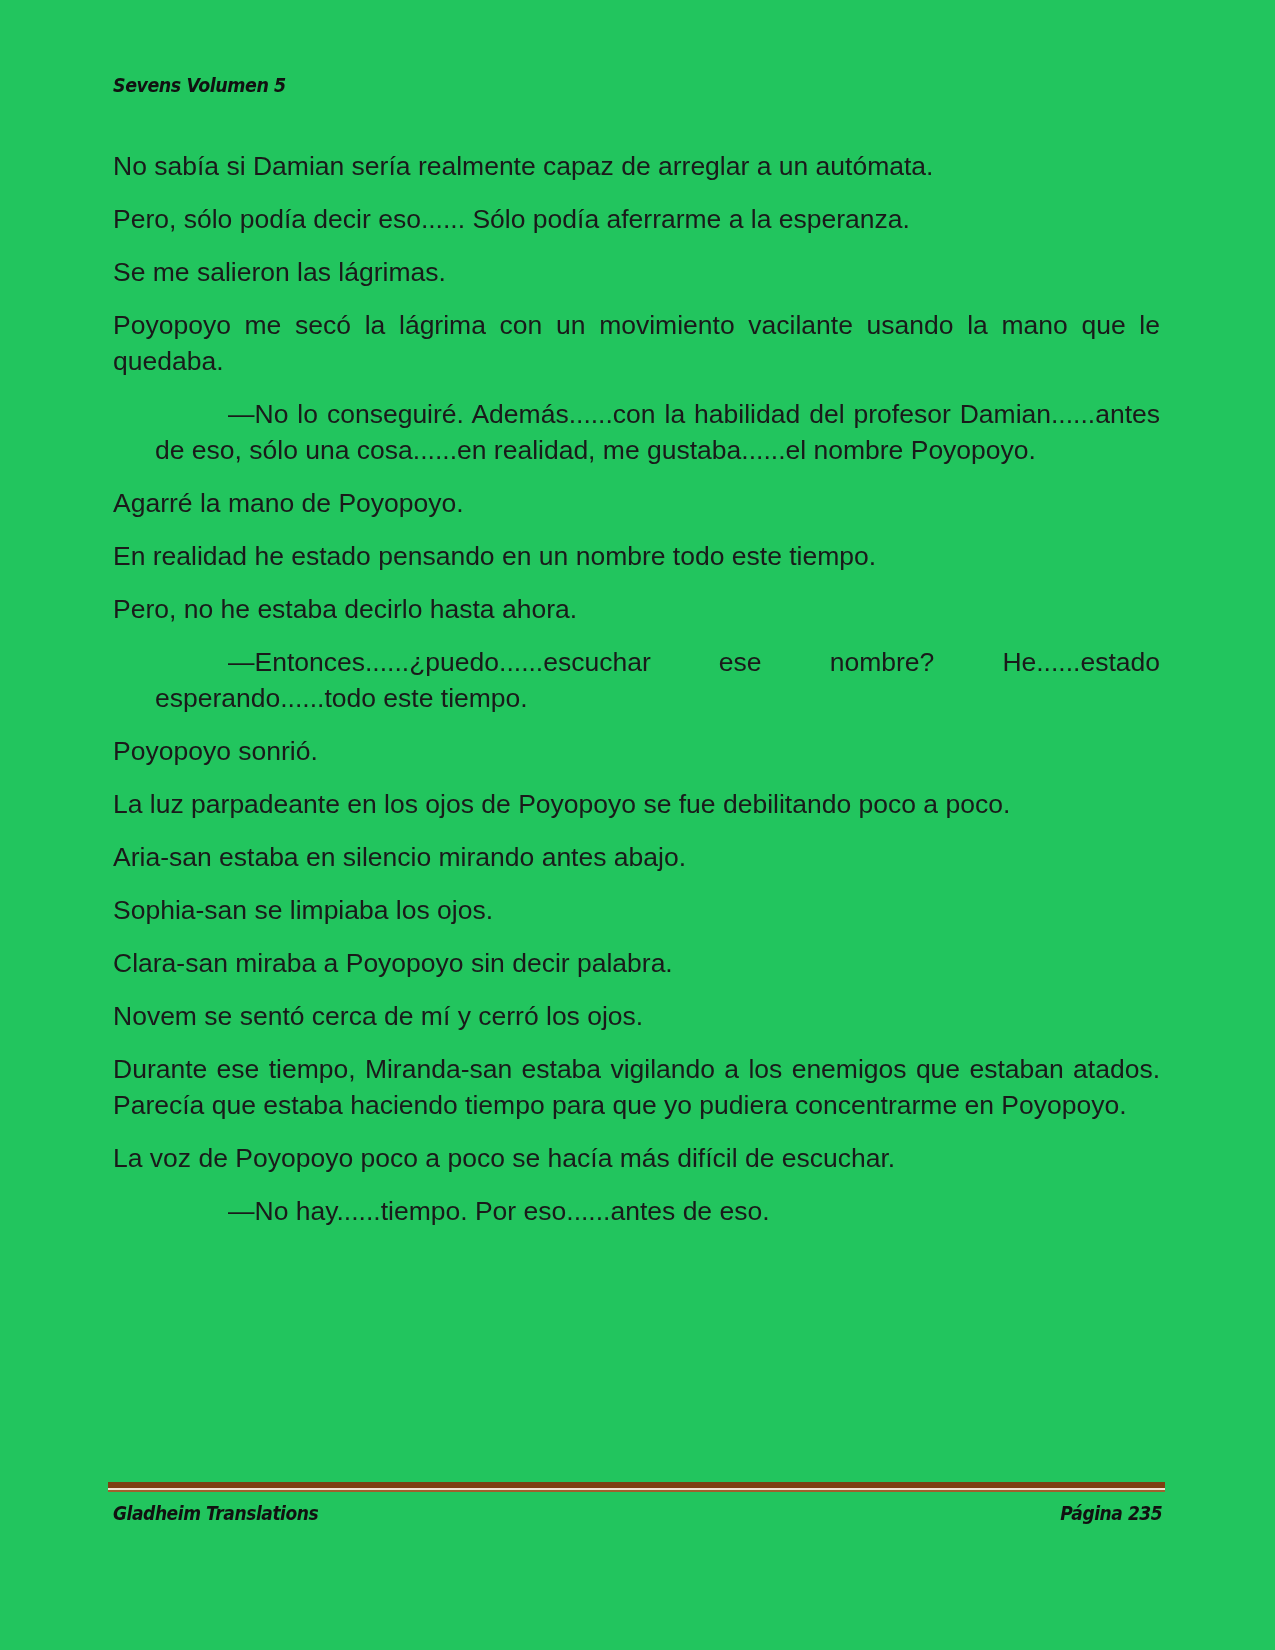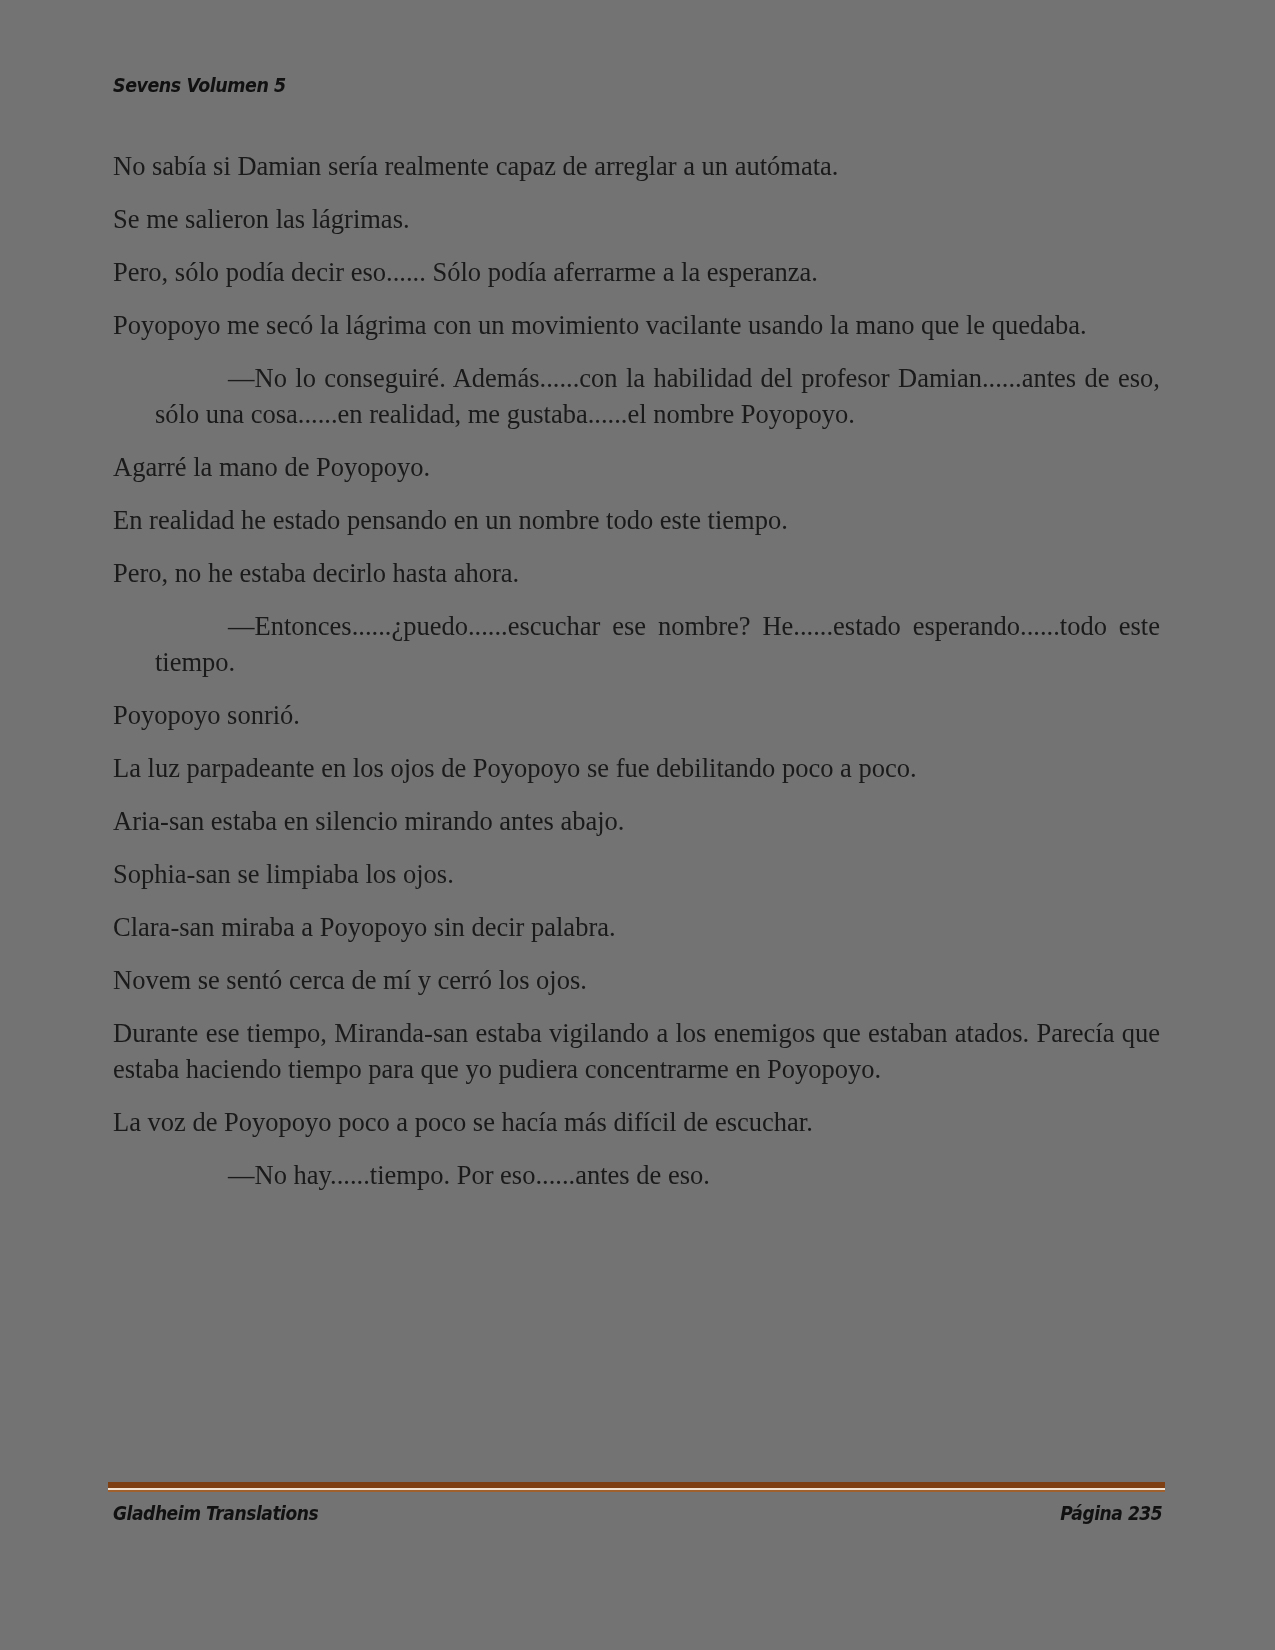--- a/index.html
+++ b/index.html
@@ -1,26 +1,26 @@
 <!DOCTYPE html>
 <html><head>
 <meta charset="utf-8">
 <style>
   html, body { margin: 0; padding: 0; background: #ffffff; }
   body { width: 1275px; height: 1650px; position: relative; overflow: hidden; }
-  .page { position: absolute; left: 0; top: 0; width: 1275px; height: 1650px; background: #737373; }
+  .page { position: absolute; left: 0; top: 0; width: 1275px; height: 1650px; background: #22c55e; }
   .header {
     position: absolute; left: 113px; top: 74px;
     font-family: "DejaVu Sans", sans-serif; font-weight: bold; font-style: italic;
     font-size: 19px; color: #111; letter-spacing: -0.5px;
     transform: scaleX(0.92); transform-origin: left top;
   }
   .body {
     position: absolute; left: 113px; top: 148px; width: 1047px;
-    font-family: Liberation Serif, serif; font-size: 26.5px; color: #1a1a1a;
+    font-family: Liberation Sans, sans-serif; font-size: 26.5px; color: #1a1a1a;
     line-height: 36px;
   }
   .p { margin: 0 0 17px 0; text-align: justify; }
   .p.indent { text-indent: 73px; margin-left: 42px; }
   .rule { position: absolute; left: 108px; top: 1482px; width: 1057px; }
   .rule .thick { height: 6px; background: #7e3f12; }
   .rule .gap { height: 2px; background: #f3e3d3; }
   .rule .thin { height: 2px; background: #a0602e; }
   .footer-left, .footer-right {
     position: absolute; top: 1502px;
@@ -31,22 +31,22 @@
   .footer-right { right: 113px; transform: scaleX(0.9); transform-origin: right top; }
 </style>
 </head>
 <body>
 
 <div class="page">
   <div class="header">Sevens Volumen 5</div>
 
   <div class="body">
     <p class="p">No sabía si Damian sería realmente capaz de arreglar a un autómata.</p>
+    <p class="p">Pero, sólo podía decir eso...... Sólo podía aferrarme a la esperanza.</p>
     <p class="p">Se me salieron las lágrimas.</p>
-    <p class="p">Pero, sólo podía decir eso...... Sólo podía aferrarme a la esperanza.</p>
     <p class="p">Poyopoyo me secó la lágrima con un movimiento vacilante usando la mano que le quedaba.</p>
     <p class="p indent">—No lo conseguiré. Además......con la habilidad del profesor Damian......antes de eso, sólo una cosa......en realidad, me gustaba......el nombre Poyopoyo.</p>
     <p class="p">Agarré la mano de Poyopoyo.</p>
     <p class="p">En realidad he estado pensando en un nombre todo este tiempo.</p>
     <p class="p">Pero, no he estaba decirlo hasta ahora.</p>
     <p class="p indent">—Entonces......¿puedo......escuchar ese nombre? He......estado esperando......todo este tiempo.</p>
     <p class="p">Poyopoyo sonrió.</p>
     <p class="p">La luz parpadeante en los ojos de Poyopoyo se fue debilitando poco a poco.</p>
     <p class="p">Aria-san estaba en silencio mirando antes abajo.</p>
     <p class="p">Sophia-san se limpiaba los ojos.</p>

